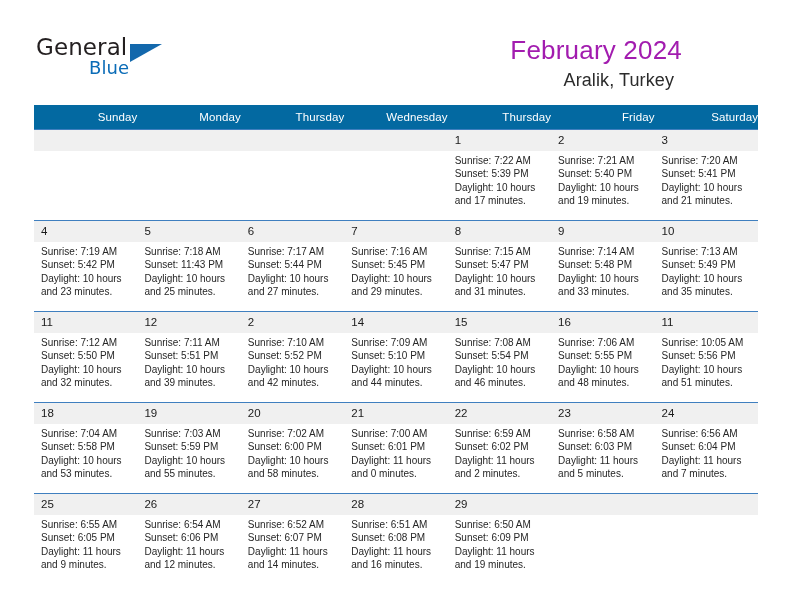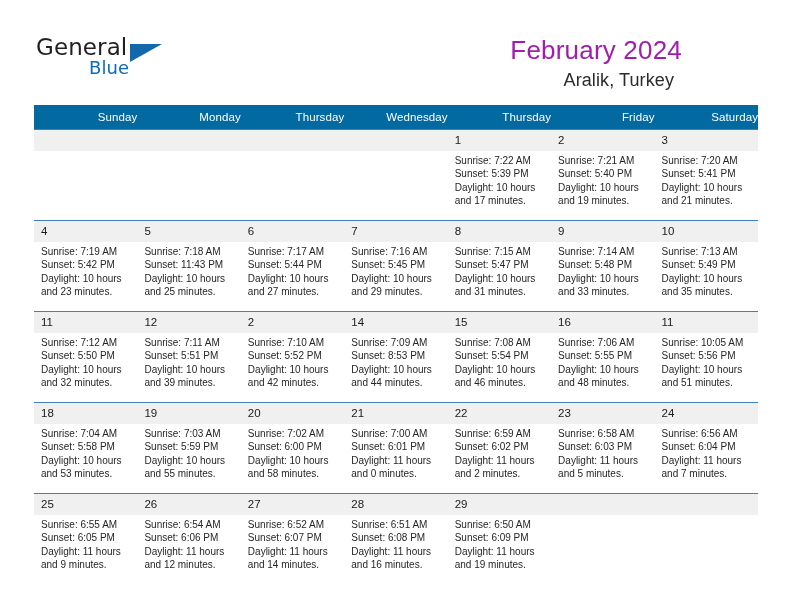--- a/index.html
+++ b/index.html
@@ -296,21 +296,21 @@
               <div>Sunrise: 7:10 AM</div>
               <div>Sunset: 5:52 PM</div>
               <div>Daylight: 10 hours</div>
               <div>and 42 minutes.</div>
             </div>
           </td>
           <td class="">
             <div class="daynum">14</div>
             <div class="details">
               <div>Sunrise: 7:09 AM</div>
-              <div>Sunset: 8:53 PM</div>
+              <div>Sunset: 5:10 PM</div>
               <div>Daylight: 10 hours</div>
               <div>and 44 minutes.</div>
             </div>
           </td>
           <td class="">
             <div class="daynum">15</div>
             <div class="details">
               <div>Sunrise: 7:08 AM</div>
               <div>Sunset: 5:54 PM</div>
               <div>Daylight: 10 hours</div>

